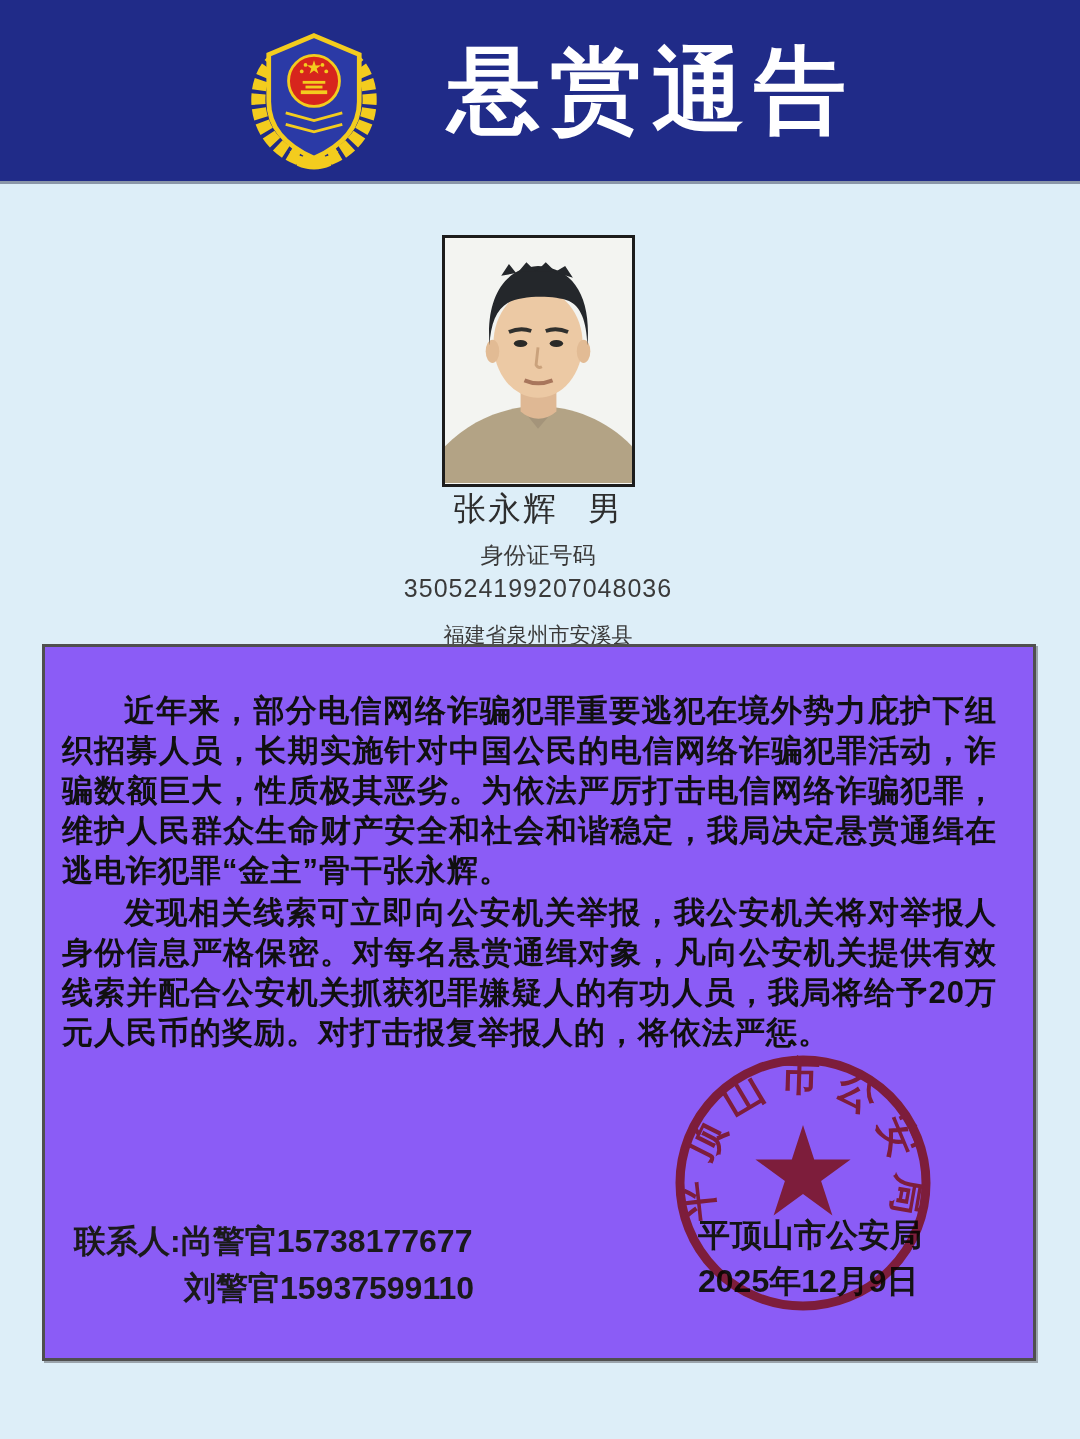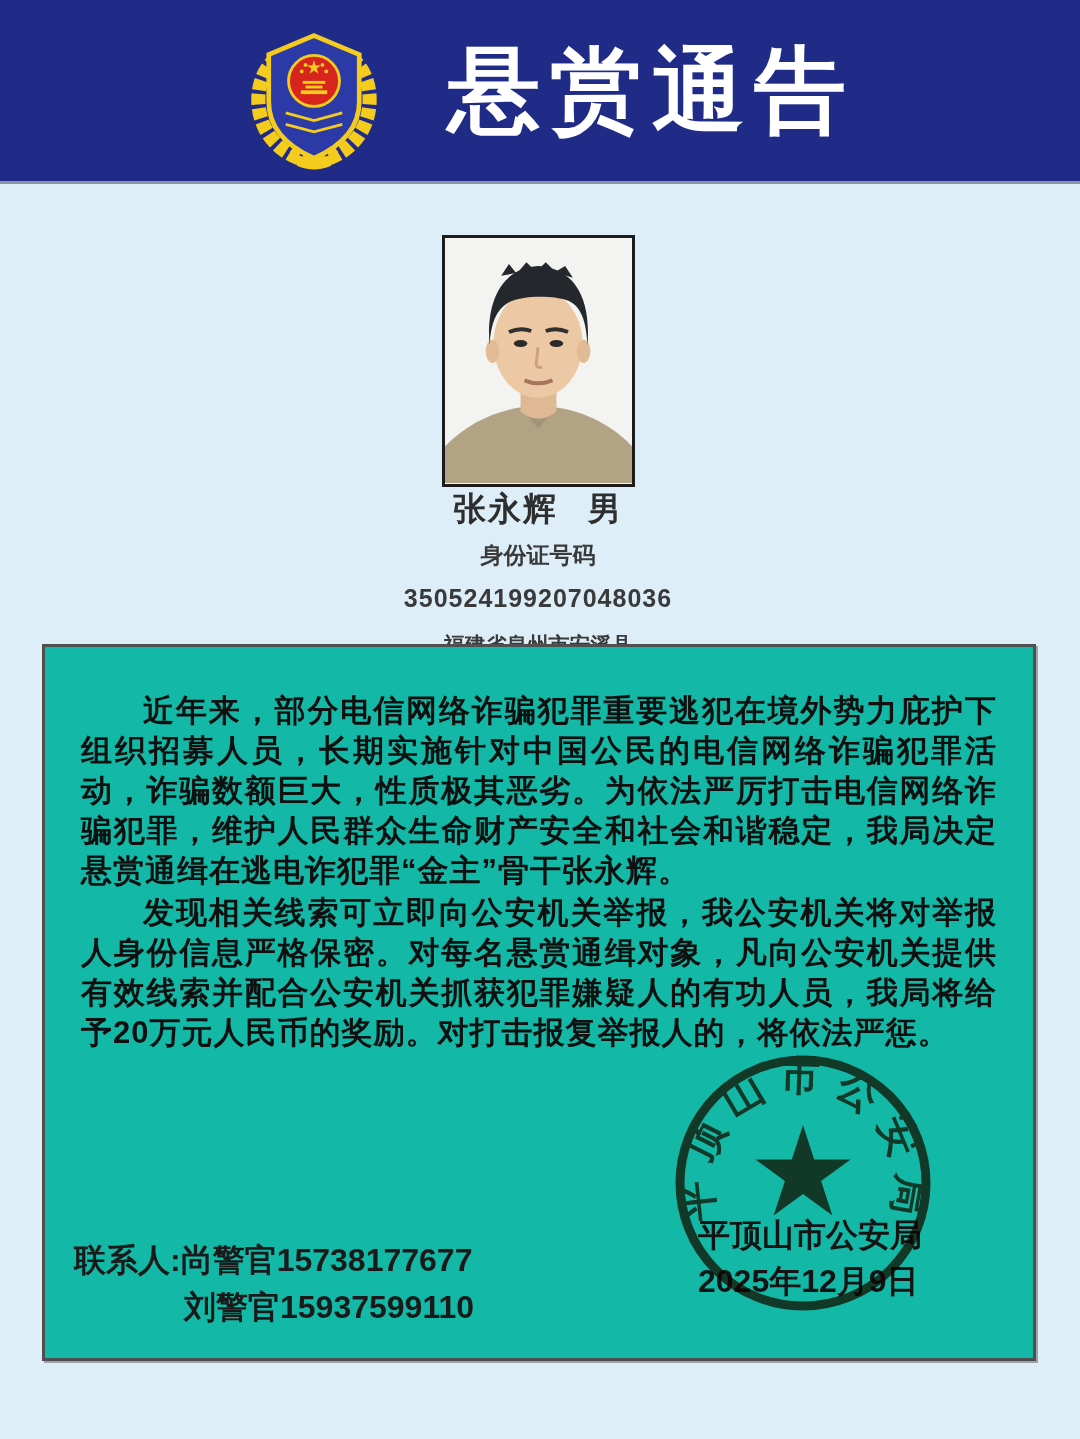--- a/index.html
+++ b/index.html
@@ -53,42 +53,42 @@
   }
   .photo svg { display: block; width: 100%; height: 100%; }
 
   
   .suspect-info {
     position: absolute;
     left: 188px; top: 487px;
     width: 700px;
     text-align: center;
     color: #3a3a3a;
-    font-weight: bold;
+    font-weight: normal;
   }
   .suspect-name-line {
     font-size: 33px;
     color: #2e2e2e;
     letter-spacing: 2px;
     margin-bottom: 8px;
   }
   .suspect-name-line .gender { margin-left: 30px; }
-  .suspect-id-label   { font-size: 23px; margin-bottom: 13px; }
+  .suspect-id-label   { font-size: 23px; margin-bottom: 3px; }
   .suspect-id-number  { font-size: 25px; letter-spacing: 1px; margin-bottom: 3px; }
   .suspect-addr       { font-size: 21px; line-height: 23px; margin-bottom: 2px; margin-top: 20px; }
 
   
   .notice-box {
     position: absolute;
     left: 42px; top: 644px;
     width: 994px; height: 717px;
-    background: #14b8a6;
+    background: #8b5cf6;
     border: 3px solid #4f4f4f;
     box-shadow: 2px 2px 0 #9aa3ab;
-    padding: 44px 36px 0 36px;
+    padding: 44px 36px 0 17px;
   }
   .notice-box p {
     font-size: 31px;
     font-weight: bold;
     color: #101010;
     line-height: 40px;
     text-align: justify;
     text-indent: 2em;
     letter-spacing: 1px;
   }
@@ -96,21 +96,20 @@
 
   
   .contact {
     position: absolute;
     left: 74px; top: 1218px;
     font-size: 32px;
     font-weight: bold;
     color: #1a1a1a;
     line-height: 47px;
     white-space: nowrap;
-    margin-top: 19px;
   }
   .contact .row2 { padding-left: 110px; }
 
   
   .issuer {
     position: absolute;
     left: 698px; top: 1212px;
     font-size: 32px;
     font-weight: bold;
     color: #141414;

